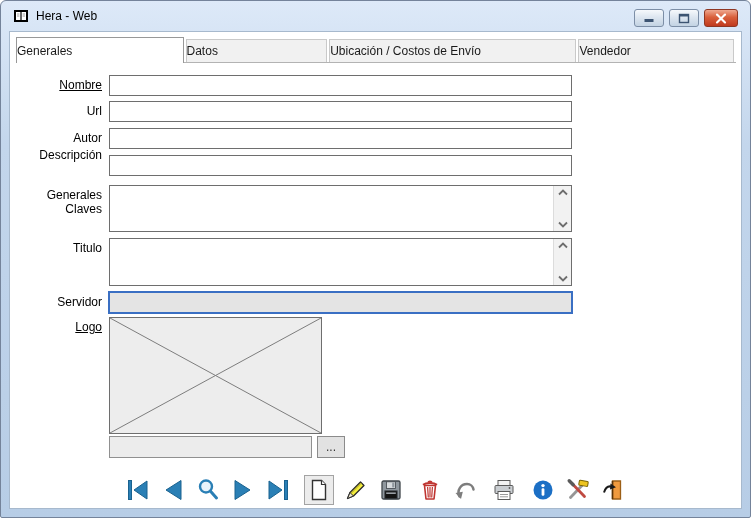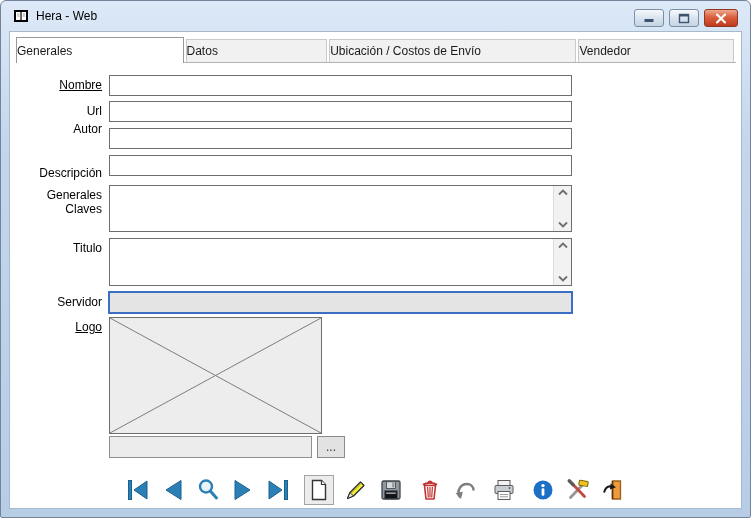--- a/index.html
+++ b/index.html
@@ -100,24 +100,24 @@
           <span>Vendedor</span>
         </div>
     </div>
 
     <div class="lbl" style="top:46px;text-decoration:underline;">Nombre</div>
     <input class="txt" style="top: 43px;" value="">
 
     <div class="lbl" style="top:72px;">Url</div>
     <input class="txt" style="top: 69px;" value="">
 
-    <div class="lbl" style="top:90px;">Autor</div>
+    <div class="lbl" style="top:99px;">Autor</div>
     <input class="txt" style="top: 96px;" value="">
 
-    <div class="lbl" style="top:134px;text-align:right;">Descripción</div>
+    <div class="lbl" style="top:116px;text-align:right;">Descripción</div>
     <input class="txt" style="top: 123px;" value="">
 
     <div class="lbl" style="top:156px;">Generales Claves</div>
     <div class="ta" style="top:153px;height:47px;">
       <textarea style=""></textarea>
       <div class="ta-scroll">
         <svg width="10" height="7" viewBox="0 0 10 7">
             <path d="M1 5.5 L5 1.5 L9 5.5" stroke="#6e6e6e" stroke-width="1.8" fill="none"></path>
           </svg>
         <svg width="10" height="7" viewBox="0 0 10 7">

